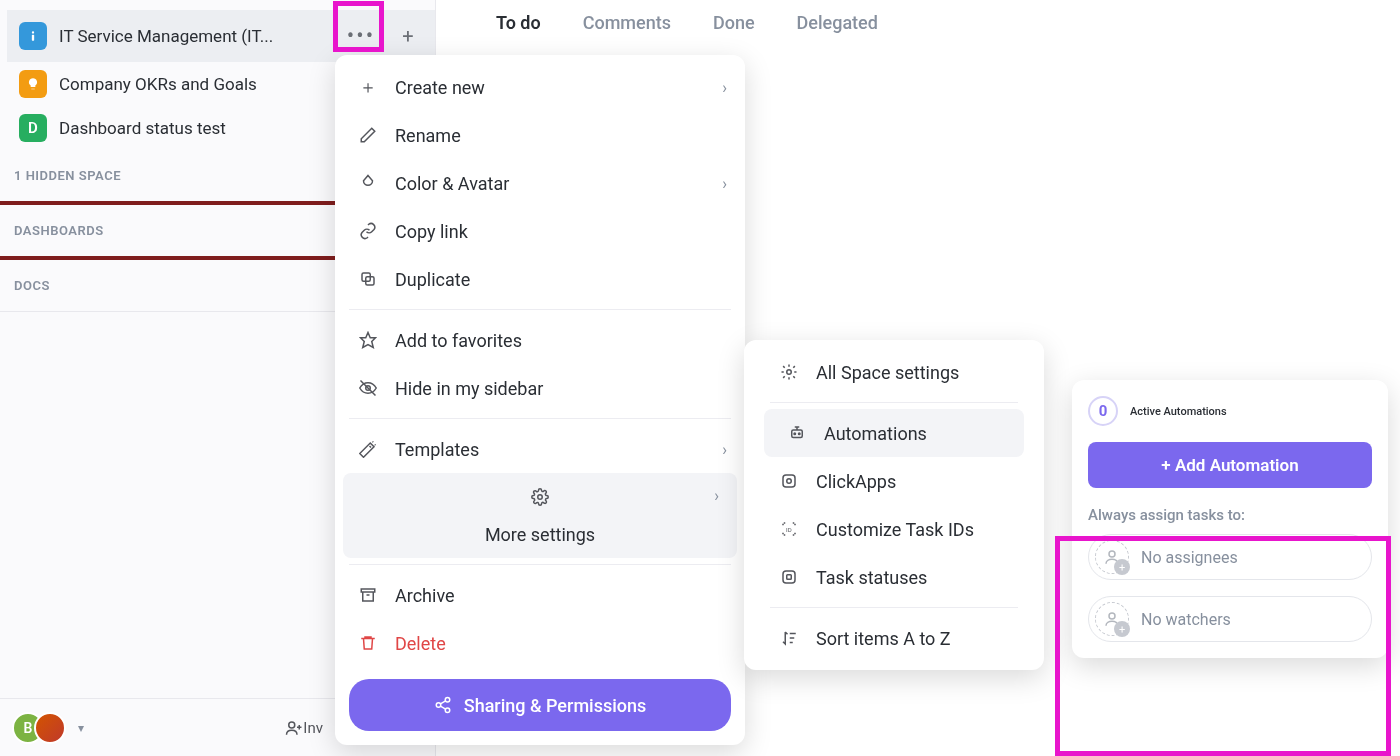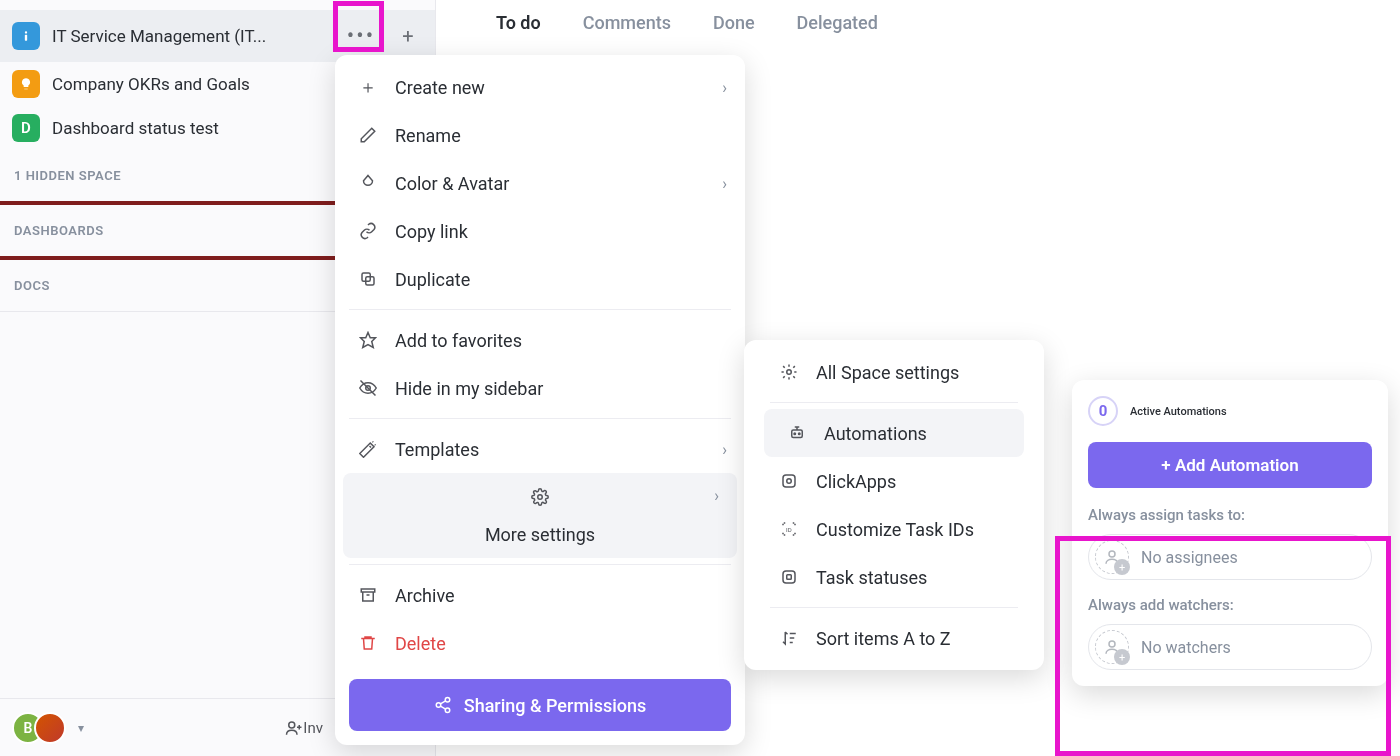--- a/index.html
+++ b/index.html
@@ -1,20 +1,20 @@
 <!DOCTYPE html>
 <html><head>
 <meta charset="utf-8">
 <style>
 * { margin: 0; padding: 0; box-sizing: border-box; font-family: -apple-system, BlinkMacSystemFont, "Segoe UI", Roboto, sans-serif; }
 body { background: #fff; position: relative; width: 1400px; height: 756px; overflow: hidden; }
 
 
 .sidebar { position: absolute; left: 0; top: 0; width: 436px; height: 756px; background: #fafafc; border-right: 1px solid #e8e8ed; }
-.space-list { padding-top: 10px; }
+.space-list { padding-top: 10px; padding-left: 7px; }
 .space-item { display: flex; align-items: center; gap: 12px; padding: 8px 12px; font-size: 17px; color: #2a2e34; position: relative; }
 .space-item.active { background: #eceef2; }
 .space-icon { width: 28px; height: 28px; border-radius: 6px; display: flex; align-items: center; justify-content: center; color: #fff; font-weight: 600; font-size: 15px; }
 .space-icon.blue { background: #3498db; }
 .space-icon.orange { background: #f39c12; }
 .space-icon.green { background: #27ae60; }
 .space-label { flex: 1; white-space: nowrap; overflow: hidden; text-overflow: ellipsis; }
 .lock-icon { color: #9aa0a6; font-size: 14px; }
 .more-btn { width: 40px; height: 36px; display: flex; align-items: center; justify-content: center; cursor: pointer; }
 .more-btn-dots { color: #6b6f76; font-size: 22px; letter-spacing: 2px; line-height: 1; }
@@ -40,21 +40,21 @@
 
 
 .menu1 { position: absolute; left: 335px; top: 55px; width: 410px; background: #fff; border-radius: 12px; box-shadow: 0 8px 28px rgba(0,0,0,0.15); padding: 8px 0; }
 .menu-item { display: flex; align-items: center; gap: 16px; padding: 13px 22px; font-size: 18px; color: #2a2e34; cursor: pointer; position: relative; }
 .menu-item:hover, .menu-item.hover { background: #f3f4f7; }
 .menu-item .icon { width: 22px; height: 22px; display: flex; align-items: center; justify-content: center; color: #54565c; font-size: 18px; }
 .menu-item.danger { color: #e04646; }
 .menu-item.danger .icon { color: #e04646; }
 .menu-sep { height: 1px; background: #ececf1; margin: 6px 14px; }
 .menu-chevron { position: absolute; right: 18px; color: #87909e; font-size: 16px; }
-.share-btn { margin: 12px 14px 6px; height: 52px; background: #7b68ee; border-radius: 8px; display: flex; align-items: center; justify-content: center; gap: 12px; color: #fff; font-size: 18px; font-weight: 500; cursor: pointer; }
+.share-btn { margin: 12px 14px 6px; height: 52px; background: #7b68ee; border-radius: 20px; display: flex; align-items: center; justify-content: center; gap: 12px; color: #fff; font-size: 18px; font-weight: 500; cursor: pointer; }
 
 
 .menu2 { position: absolute; left: 744px; top: 340px; width: 300px; background: #fff; border-radius: 12px; box-shadow: 0 8px 28px rgba(0,0,0,0.15); padding: 8px 12px; }
 
 
 .auto-panel { position: absolute; left: 1072px; top: 380px; width: 316px; background: #fff; border-radius: 12px; box-shadow: 0 8px 28px rgba(0,0,0,0.15); padding: 16px; }
 .auto-header { display: flex; align-items: center; gap: 12px; margin-bottom: 16px; }
 .auto-count { width: 30px; height: 30px; border-radius: 50%; border: 2px solid #d7d3f7; display: flex; align-items: center; justify-content: center; color: #7b68ee; font-weight: 700; font-size: 15px; }
 .auto-title { font-size: 11px; font-weight: 500; color: #2a2e34; }
 .add-auto-btn { width: 100%; height: 46px; background: #7b68ee; border-radius: 8px; display: flex; align-items: center; justify-content: center; color: #fff; font-size: 17px; font-weight: 600; cursor: pointer; margin-bottom: 18px; }
@@ -313,21 +313,20 @@
   <div class="auto-chip">
     <div class="chip-icon">
       <svg width="18" height="18" viewBox="0 0 24 24" fill="none" stroke="currentColor" stroke-width="2">
           <circle cx="12" cy="8" r="4"></circle>
           <path d="M4 21c0-4 4-6 8-6s8 2 8 6"></path>
         </svg>
       <div class="plus">+</div>
     </div>
     <span class="chip-text">No assignees</span>
   </div>
-  <div class="auto-section-label">Always add watchers:</div>
   <div class="auto-chip" style="margin-bottom:0;">
     <div class="chip-icon">
       <svg width="18" height="18" viewBox="0 0 24 24" fill="none" stroke="currentColor" stroke-width="2">
           <circle cx="12" cy="8" r="4"></circle>
           <path d="M4 21c0-4 4-6 8-6s8 2 8 6"></path>
         </svg>
       <div class="plus">+</div>
     </div>
     <span class="chip-text">No watchers</span>
   </div>

